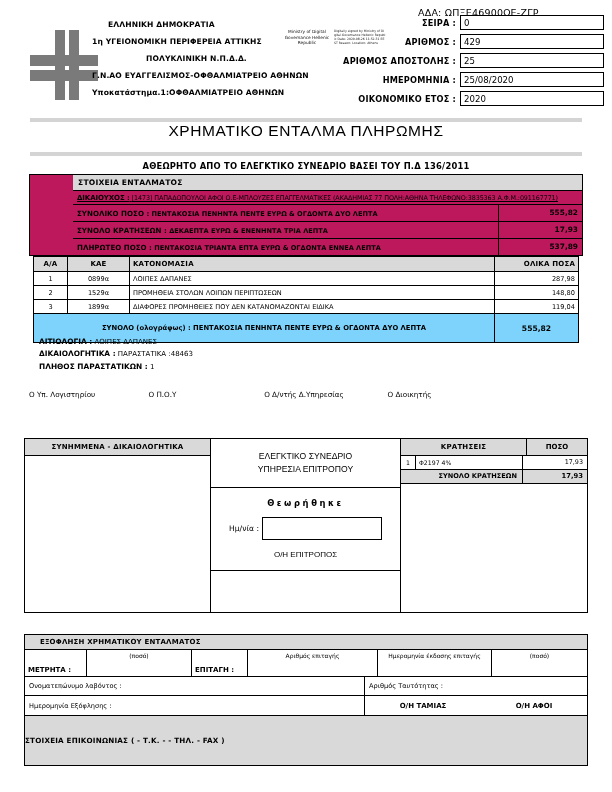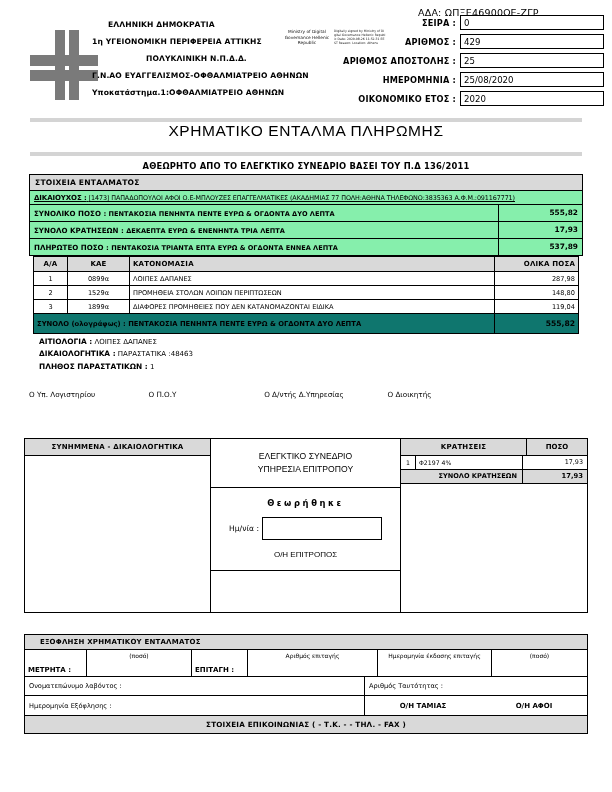--- a/index.html
+++ b/index.html
@@ -173,21 +173,22 @@
     letter-spacing: 0.2px;
   }
 
   
   .main-table {
     position: absolute;
     left: 29px; top: 174px;
     width: 554px;
     border: 1px solid #000;
     box-sizing: border-box;
-    background: #86efac;
+    background: #be185d;
+    padding-left: 43px;
   }
   .band {
     background: #d9d9d9;
     border-bottom: 1px solid #000;
     font-size: 7.6px;
     font-weight: bold;
     padding: 3px 5px;
     letter-spacing: 0.2px;
   }
   .benef {
@@ -249,24 +250,25 @@
     font-size: 7px;
     height: 15px;
     letter-spacing: 0.2px;
   }
   .items td { height: 14px; }
   .col-aa { width: 34px; text-align: center; }
   .col-kae { width: 62px; text-align: center; }
   .col-name { text-align: left; }
   .col-amt { width: 84px; text-align: right; }
   .items tr.total td {
-    background: #0f766e;
+    background: #7dd3fc;
     font-weight: bold;
     font-size: 6.8px;
-    height: 20px;
+    height: 29px;
+    text-align: center;
   }
   .items tr.total td.col-amt { font-size: 7.6px; }
 
   
   .reasons {
     position: absolute;
     left: 29px; top: 336px;
     width: 400px;
   }
   .reason-line {
@@ -524,24 +526,24 @@
   .pay-row3 .c2 {
     flex: 1;
     display: flex;
     align-items: center;
     justify-content: space-around;
     font-size: 7px;
     font-weight: bold;
   }
   .contact-band {
     background: #d9d9d9;
-    text-align: center;
+    text-align: left;
     font-size: 7.2px;
     font-weight: bold;
-    padding: 4px 0;
+    padding: 20px 0;
     letter-spacing: 0.2px;
   }
 </style>
 </head>
 <body>
 
 <div class="page">
 
   <div class="ada-line">
     <span>ΑΔΑ:</span>

